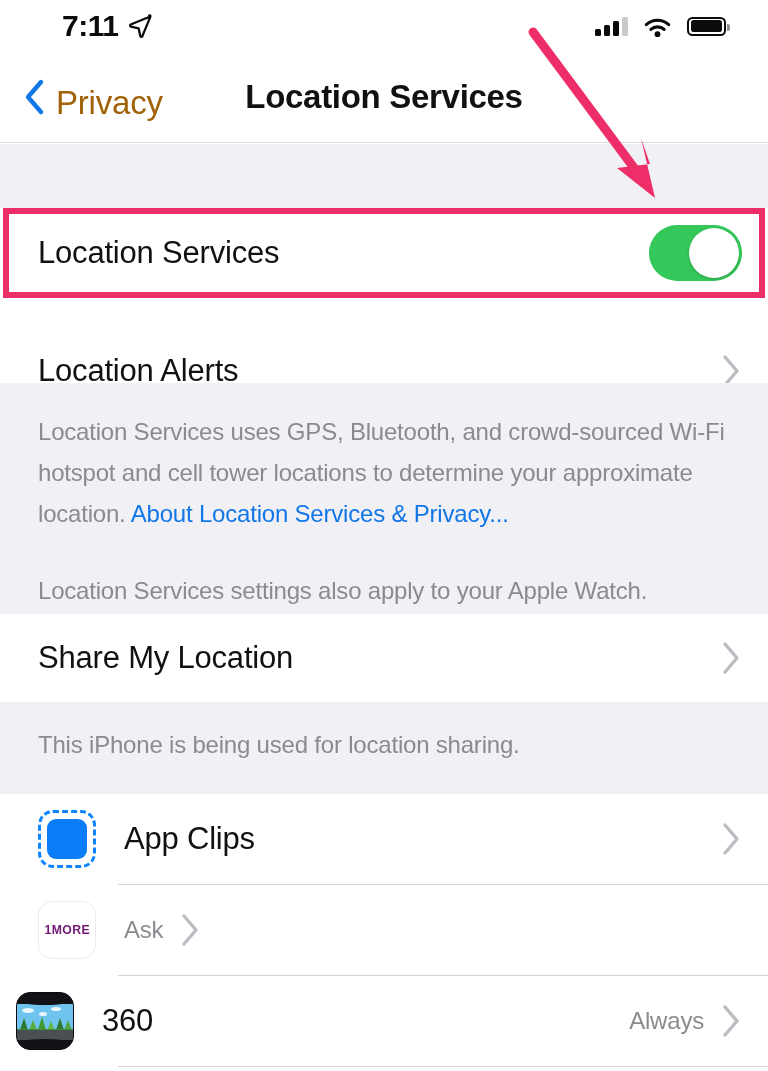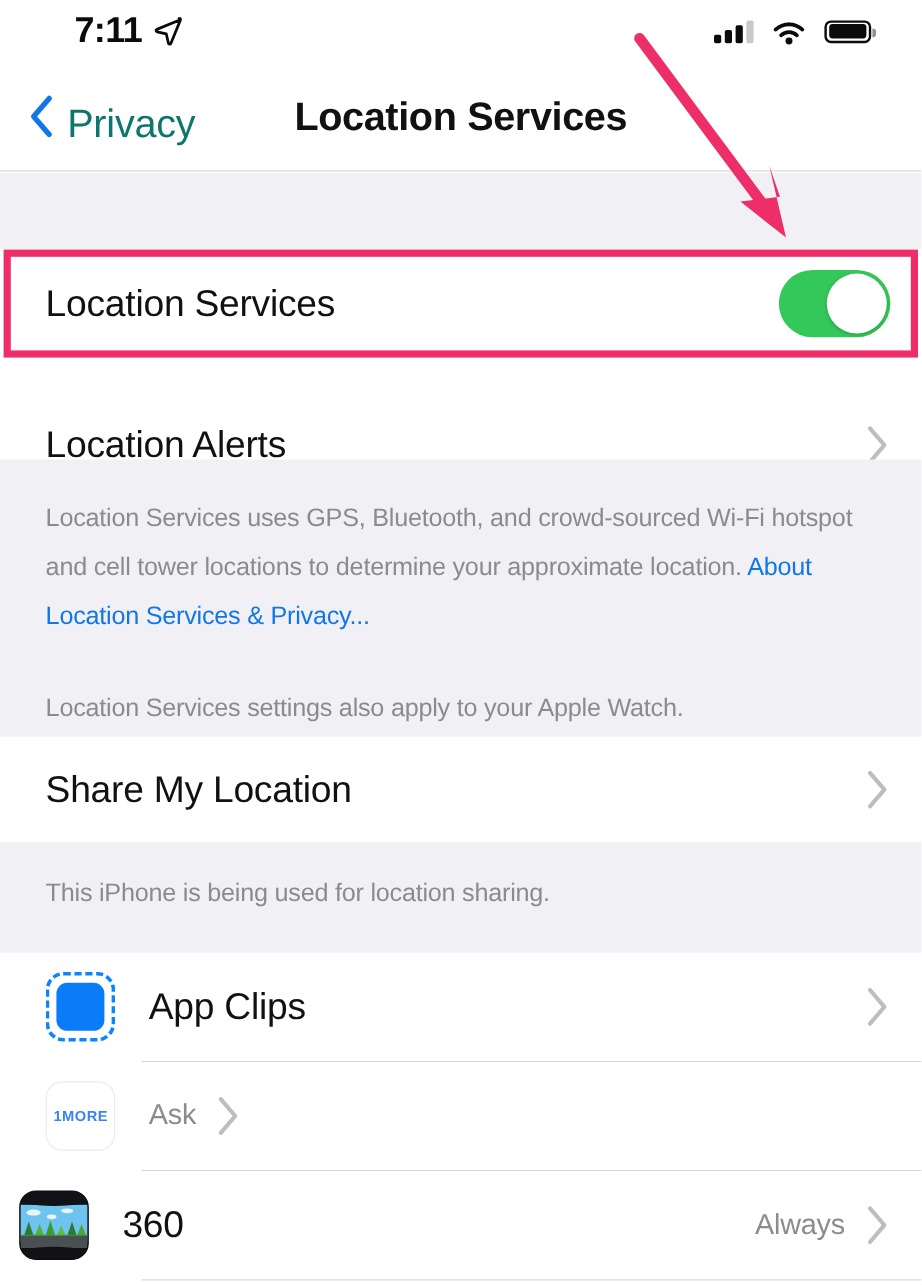--- a/index.html
+++ b/index.html
@@ -48,21 +48,21 @@
   .navbar {
     position:absolute; top:52px; left:0; width:768px; height:91px;
     border-bottom:1px solid #d8d8dd;
     background:#ffffff;
   }
   .back-btn {
     position:absolute; left:22px; top:50%; transform:translateY(-50%);
     display:flex; align-items:center; gap:10px; cursor:pointer;
   }
   .back-chevron{ display:block; }
-  .back-label { font-size:33px; color:#0f766e; letter-spacing:-0.2px;margin-top:12px; }
+  .back-label { font-size:33px; color:#a16207; letter-spacing:-0.2px;margin-top:12px; }
   .nav-title {
     position:absolute; left:0; right:0; top:50%; transform:translateY(-50%);
     text-align:center; font-size:33px; font-weight:700; color:#111;
     letter-spacing:-0.3px; pointer-events:none;
   }
 
   
   .gap { background:#f1f1f5; width:768px; }
   .white { background:#ffffff; width:768px; }
 
@@ -81,21 +81,21 @@
     background:#34c759; flex:none; cursor:pointer;
   }
   .toggle .knob {
     position:absolute; top:3px; right:3px; width:50px; height:50px;
     border-radius:50%; background:#ffffff;
     box-shadow:0 1px 3px rgba(0,0,0,.22);
   }
 
   
   .footer-text {
-    font-size:21px; line-height:41px; color:#8a8a8f;
+    font-size:24px; line-height:41px; color:#8a8a8f;
     padding:0 40px 0 38px; letter-spacing:-0.2px;
   }
   .footer-link { color:#1176e8; }
 
   
   .app-icon { width:58px; height:58px; flex:none; margin-right:28px; position:relative; }
 
   .icon-appclips {
     width:58px; height:58px; border-radius:15px;
     border:3px dashed #0a84ff; background:transparent;
@@ -105,21 +105,21 @@
     display:block; width:40px; height:40px; border-radius:9px; background:#0a7cf7;
   }
 
   .icon-1more {
     width:58px; height:58px; border-radius:14px; background:#ffffff;
     border:1px solid #ececf0; display:flex; align-items:center; justify-content:center;
     overflow:hidden;
   }
   .icon-1more span {
     font-family:"Liberation Sans", sans-serif;
-    font-size:12px; font-weight:700; color:#3b82f6; letter-spacing:0.4px;
+    font-size:12px; font-weight:700; color:#701a75; letter-spacing:0.4px;
     transform:scaleX(1.02);
   }
 
   .icon-360 {
     width:58px; height:58px; border-radius:14px; background:#111216;
     overflow:hidden; position:relative; border:1px solid #0c0c10;
   }
   .icon-360 .sky { position:absolute; left:0; right:0; top:11px; height:26px; background:#6ec3ef; }
   .icon-360 .cloud { position:absolute; background:#e8f5fd; border-radius:50%; }
   .icon-360 .c1 { width:12px; height:5px; left:5px; top:15px; }

